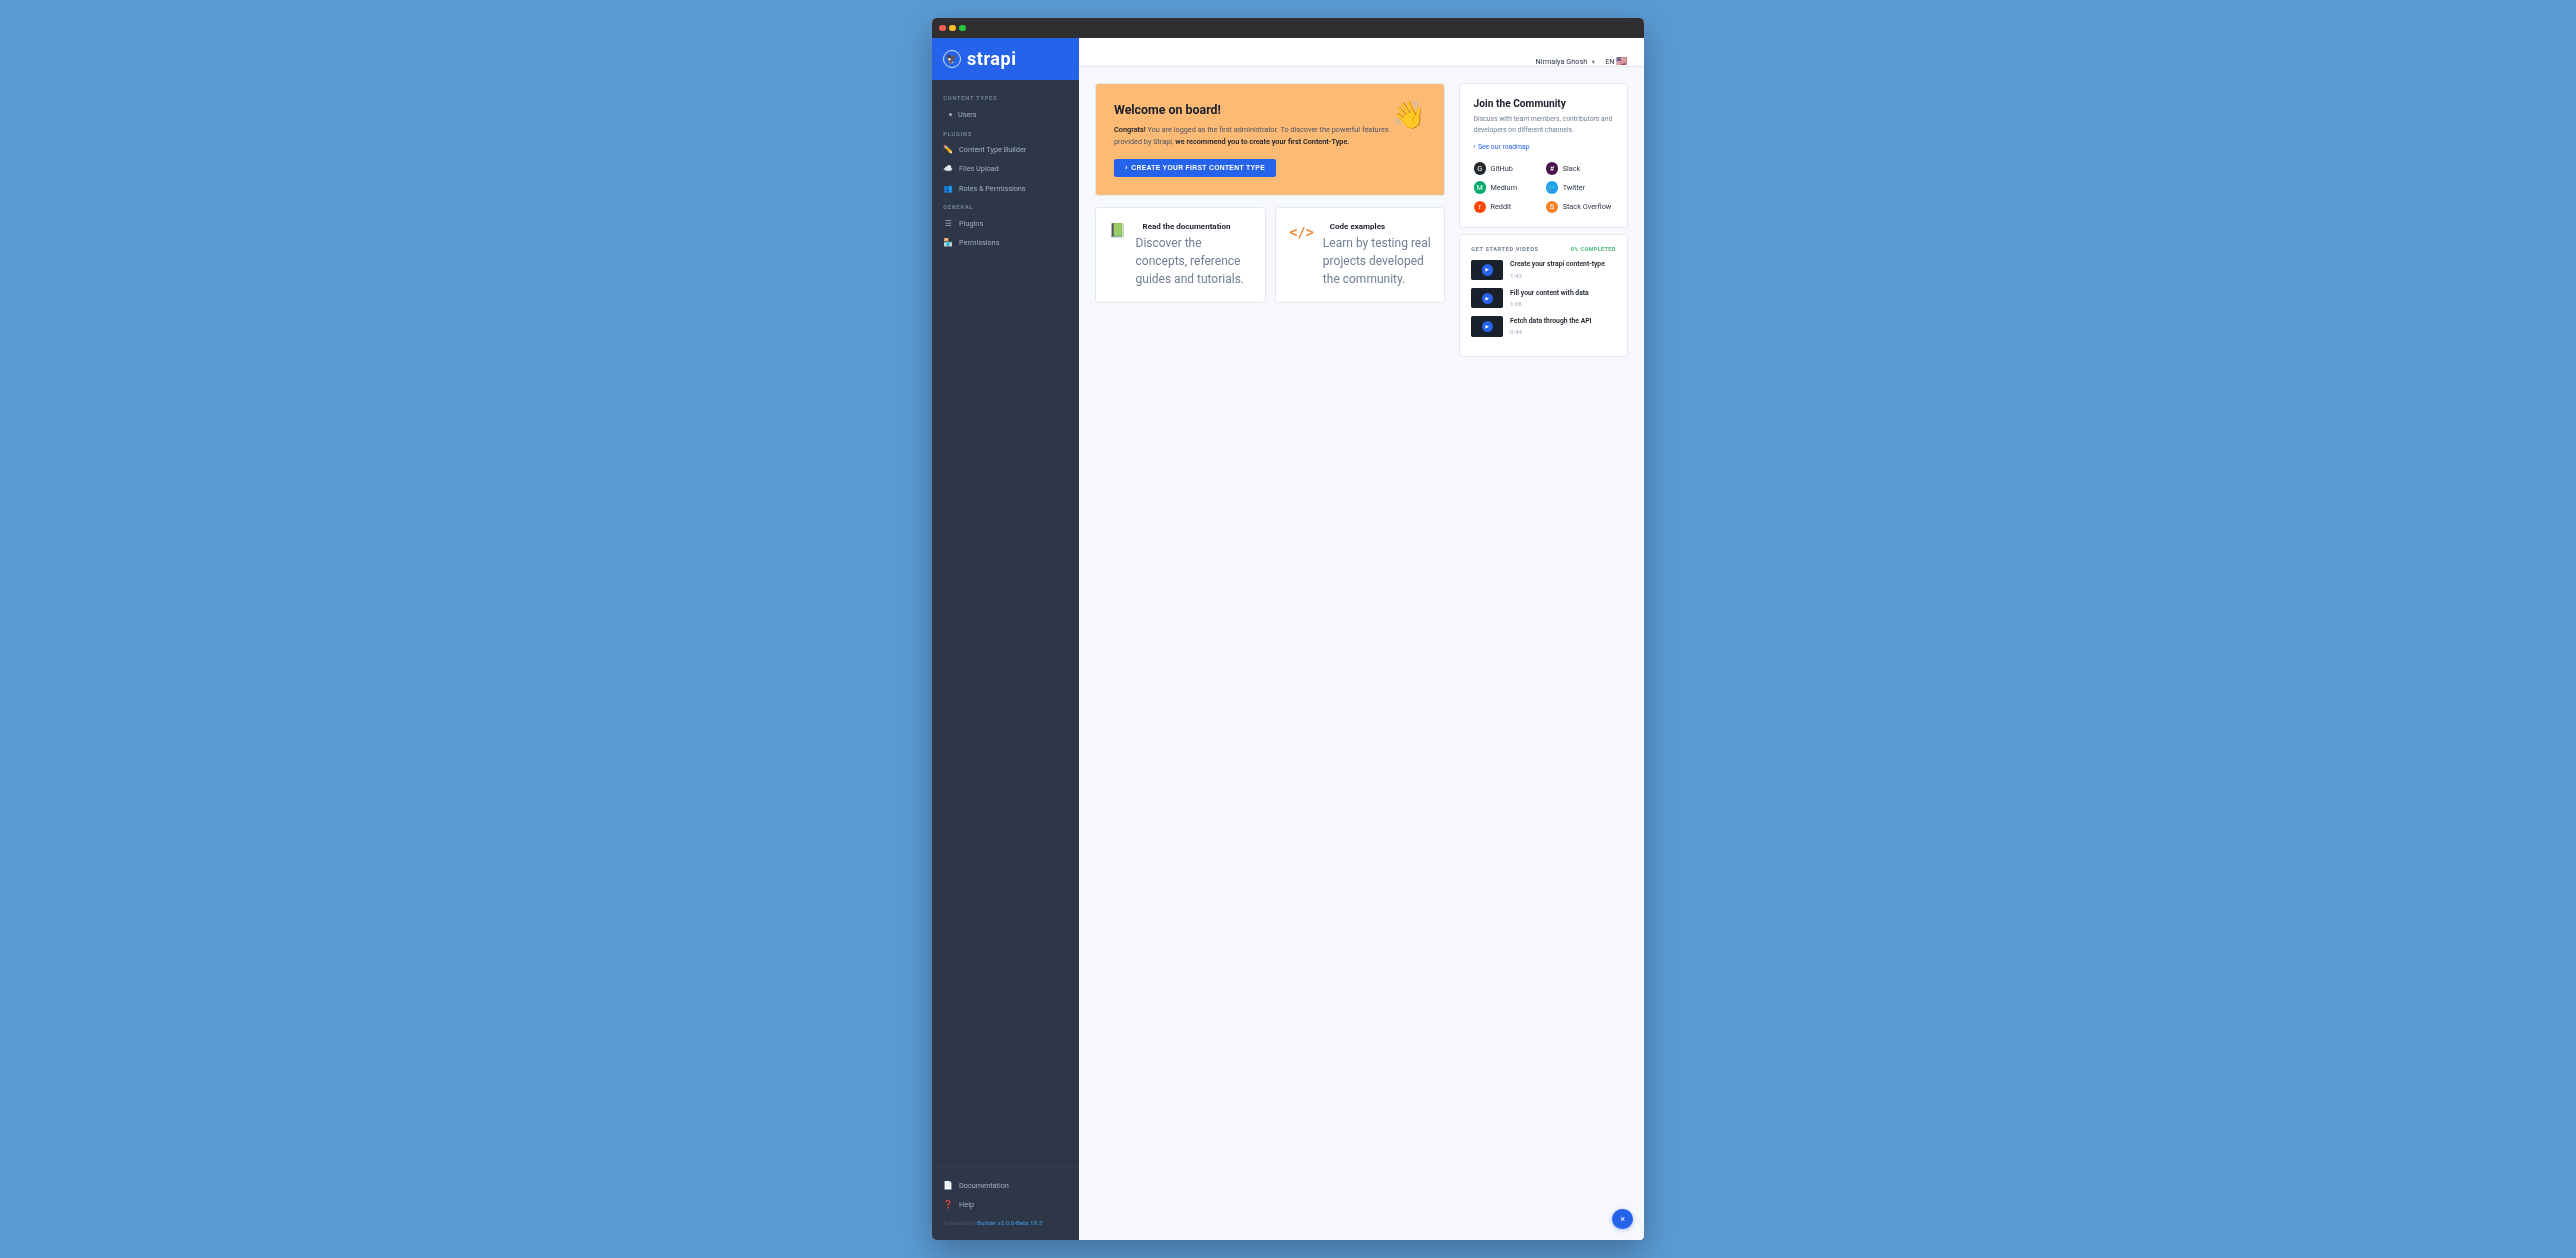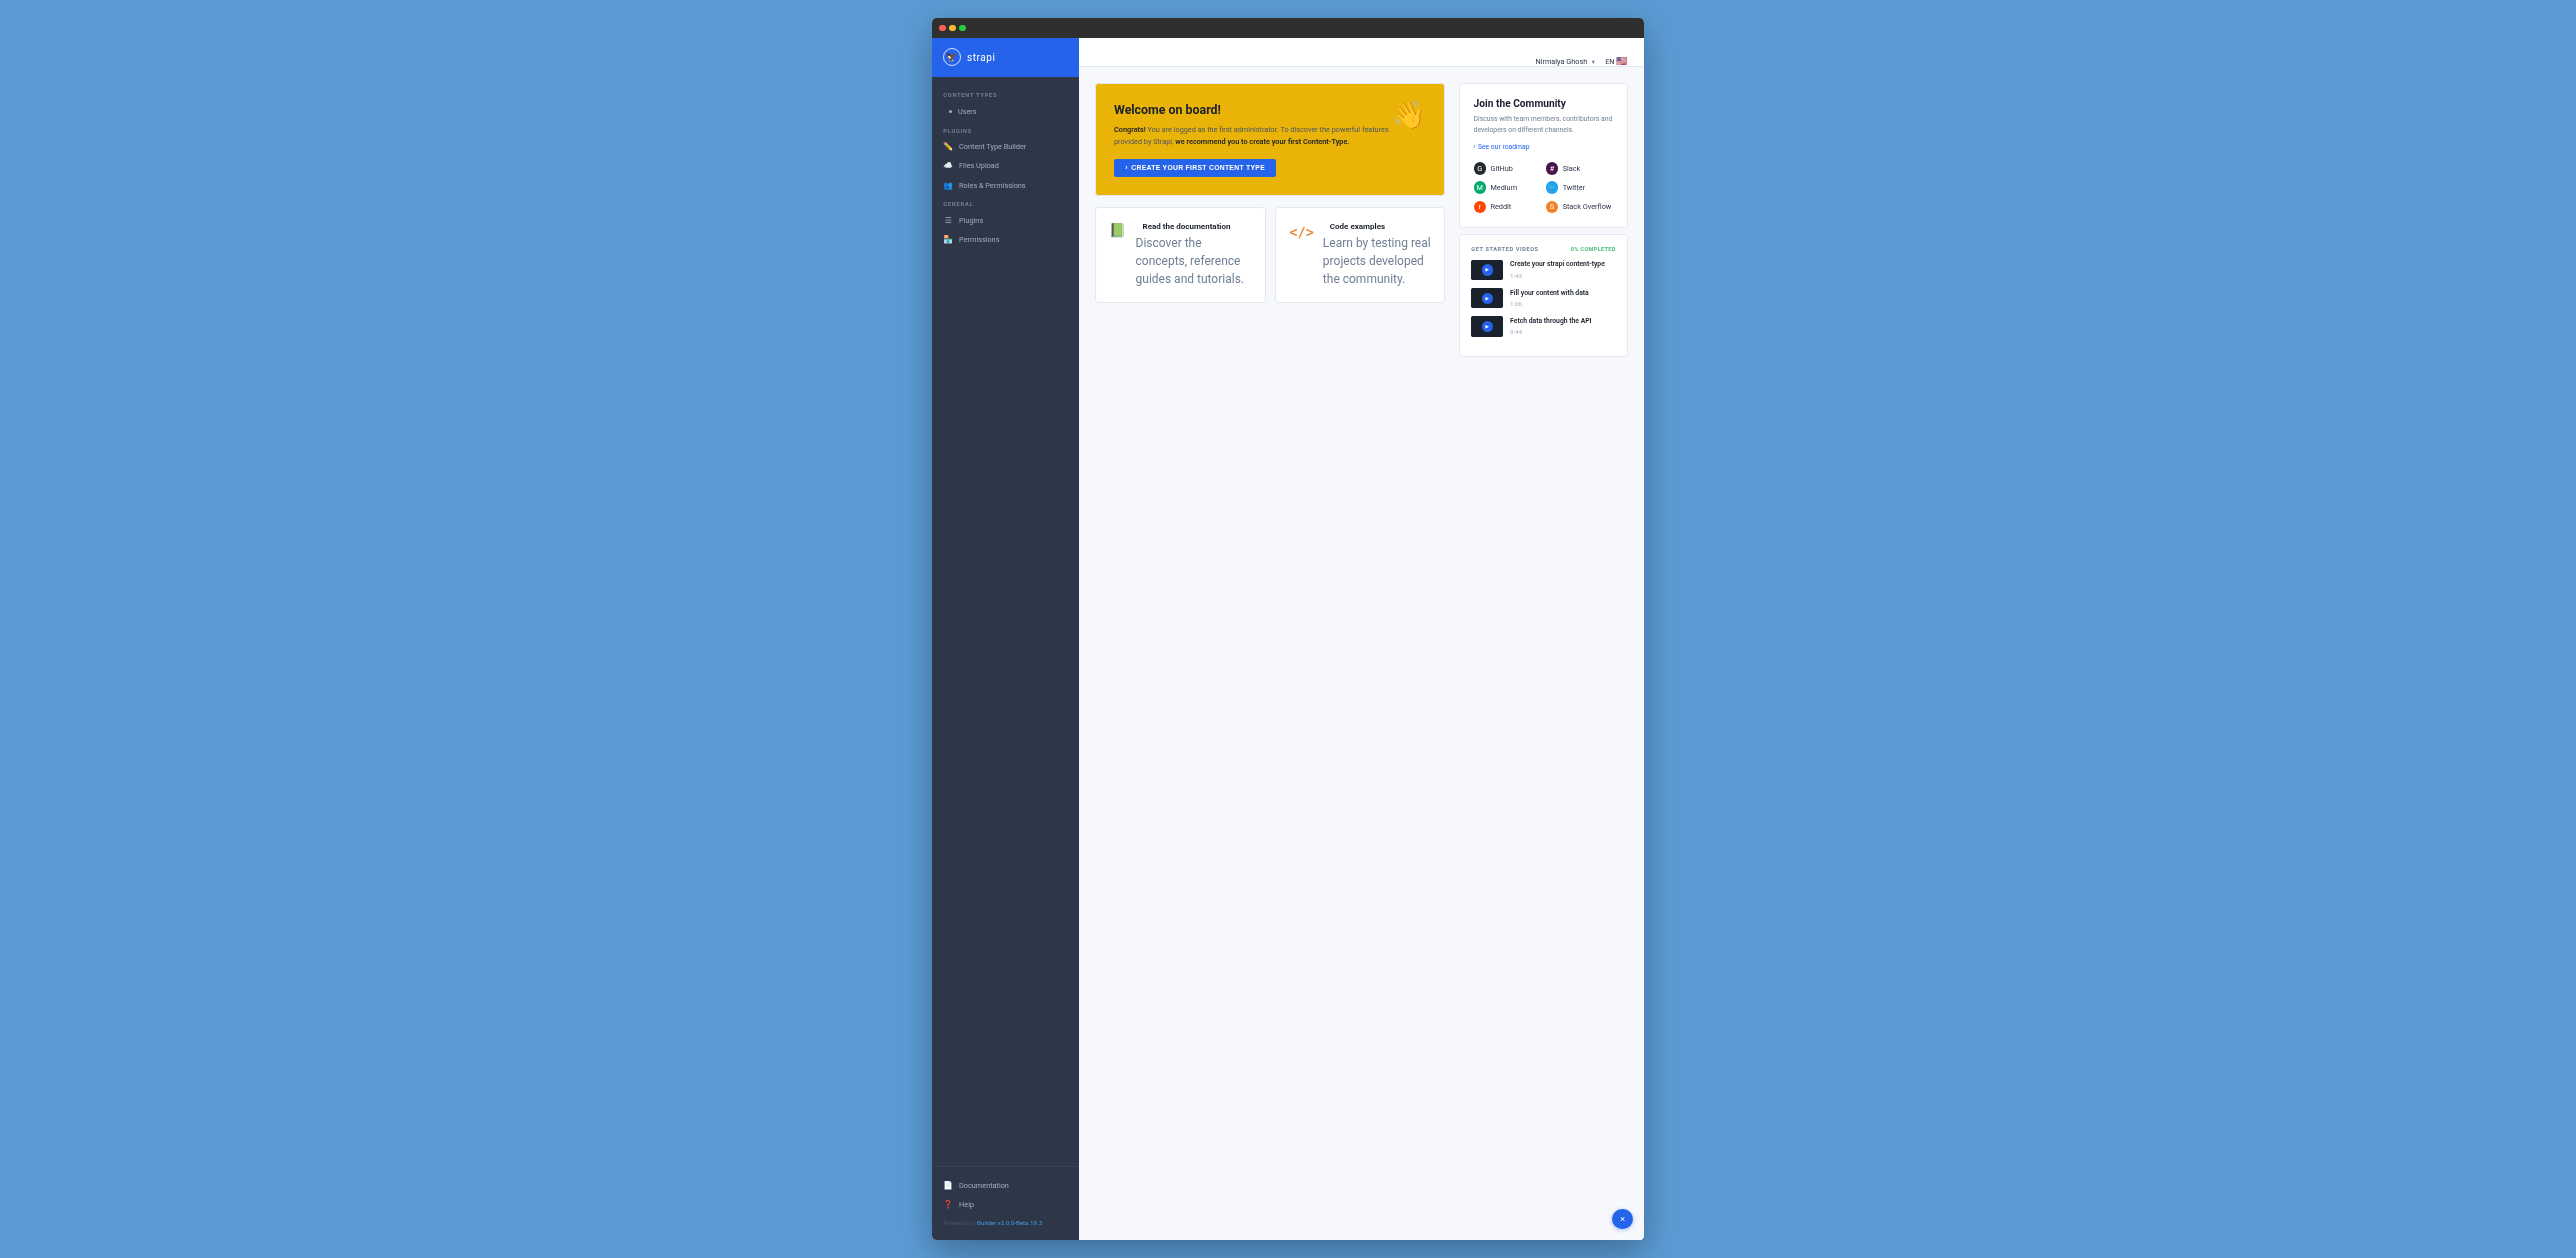--- a/index.html
+++ b/index.html
@@ -59,22 +59,22 @@
     }
     .sidebar-logo-icon {
       width: 18px; height: 18px;
       border: 1.1px solid rgba(255,255,255,0.8);
       border-radius: 50%;
       display: flex; align-items: center; justify-content: center;
       color: white; font-size: 9px;
     }
     .sidebar-logo-text {
       color: white;
-      font-size: 10px;
-      font-weight: 400;
+      font-size: 18px;
+      font-weight: 700;
       letter-spacing: 0.6px;
     }
     .sidebar-nav {
       padding: 9px 0;
       flex: 1;
     }
     .sidebar-section-label {
       color: #718096;
       font-size: 5.6px;
       font-weight: 700;
@@ -168,21 +168,21 @@
     }
 
     
     .left-panel {
       flex: 1;
       display: flex;
       flex-direction: column;
       gap: 11.3px;
     }
     .welcome-card {
-      background: #eab308;
+      background: #fdba74;
       border-radius: 3.4px;
       padding: 18px;
       border: 0.6px solid #e2e8f0;
       display: flex;
       align-items: flex-start;
       justify-content: space-between;
     }
     .welcome-text h2 {
       font-size: 12.4px;
       font-weight: 700;

